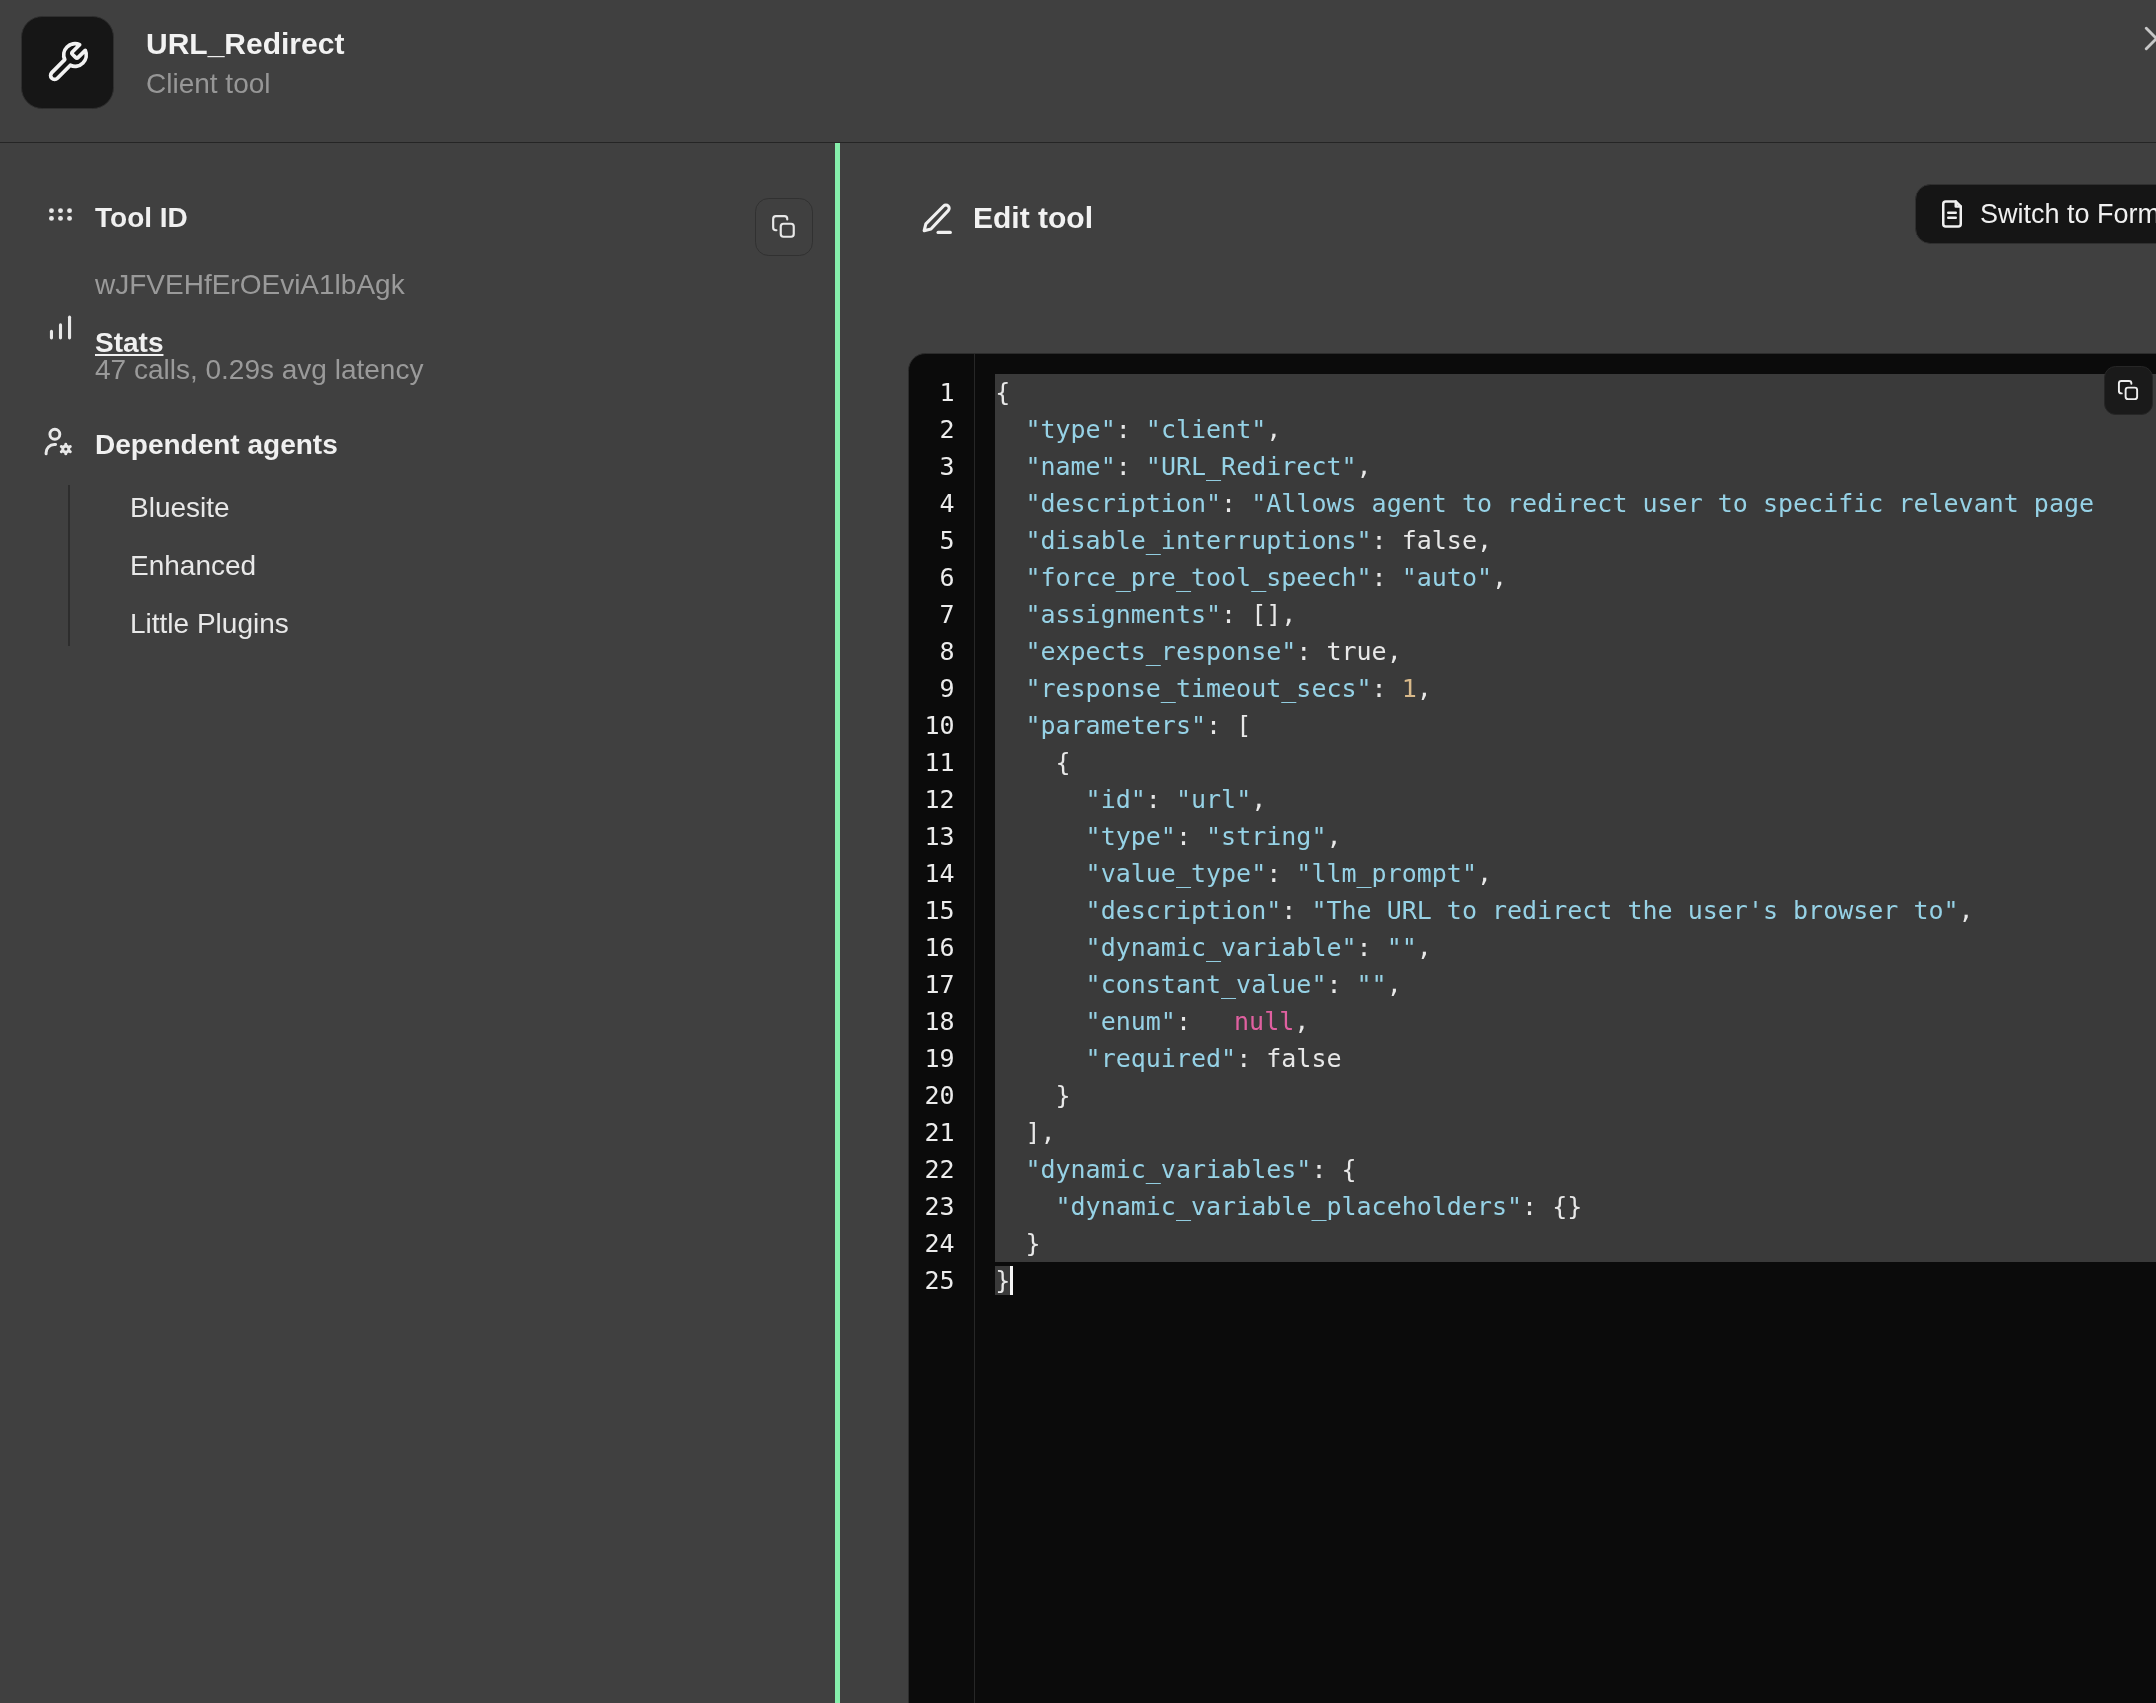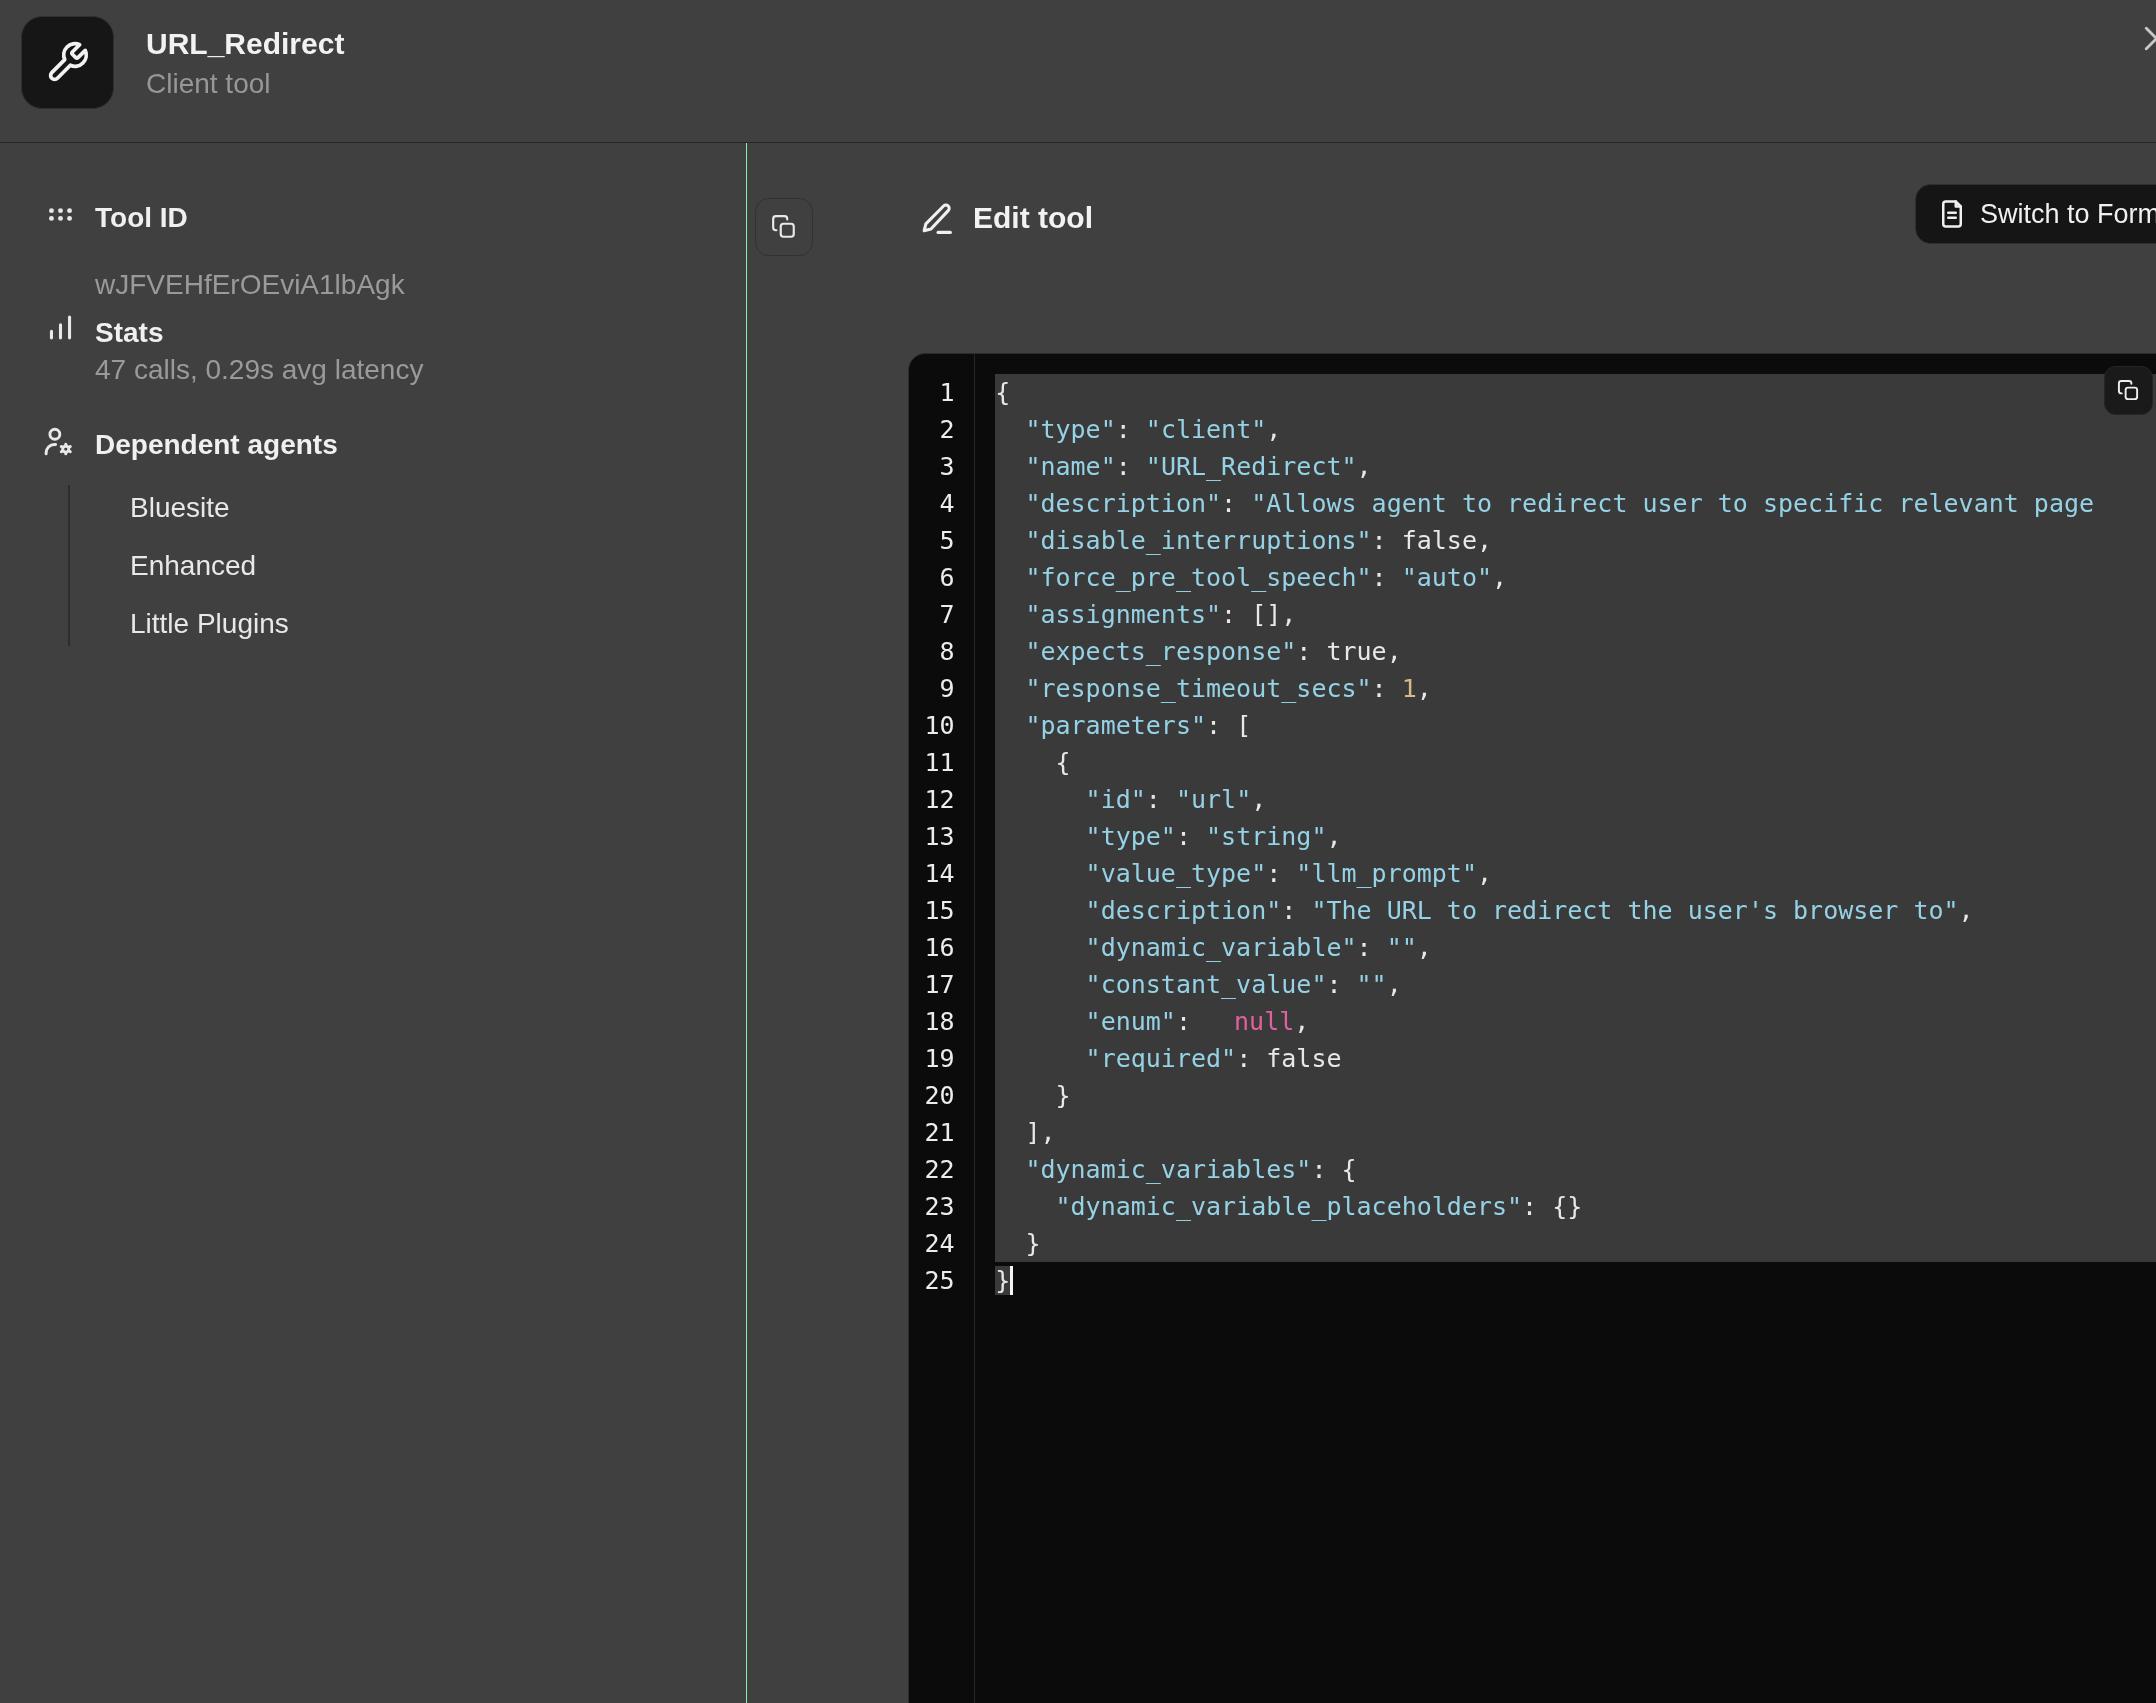--- a/index.html
+++ b/index.html
@@ -10,21 +10,21 @@
   
   .header { position:absolute; left:0; top:0; width:2156px; height:143px; border-bottom:1px solid #252525; }
   .tool-icon-btn { position:absolute; left:21.3px; top:15.5px; width:93px; height:93px; border:1.5px solid #2f2f2f;
                    border-radius:21.3px; background:#161616; display:flex; align-items:center; justify-content:center; }
   .hdr-text { position:absolute; left:146px; top:23px; }
   .hdr-title { font-size:30px; font-weight:600; color:#f2f2f2; line-height:41px; }
   .hdr-sub { font-size:28px; color:#979797; line-height:39px; }
   .close-btn { position:absolute; left:2139px; top:21.3px; width:39px; height:39px; color:#c8c8c8; }
 
   
-  .sidebar { position:absolute; left:0; top:143px; width:747px; height:1561px; border-right:1px solid #86efac; }
+  .sidebar { position:absolute; left:0; top:143px; width:840px; height:1561px; border-right:5px solid #86efac; }
   .sb-icon { position:absolute; color:#e8e8e8; }
   .sb-label { position:absolute; left:95px; font-size:28px; font-weight:600; color:#f0f0f0; line-height:37px; }
   .sb-value { position:absolute; left:95px; font-size:28px; font-weight:400; color:#9a9a9a; line-height:37px; }
   .copy-btn { position:absolute; left:755px; top:55px; width:58px; height:58px; border:1.5px solid #313131;
               border-radius:13.6px; background:transparent; display:flex; align-items:center; justify-content:center; color:#e8e8e8; cursor:pointer; }
   .agents-vline { position:absolute; left:68px; top:342px; width:1.9px; height:161px; background:#2d2d2d; }
   .agents-list { position:absolute; left:130px; top:336px; }
   .agent-item { height:58px; display:flex; align-items:center; font-size:28px; color:#e8e8e8; cursor:pointer; }
 
   
@@ -104,21 +104,21 @@
       </span>
     </div>
 
     <span class="sb-icon" style="left:45px; top:169px;">
       <svg width="31" height="31" viewBox="0 0 24 24" fill="none" stroke="#e8e8e8" stroke-width="2.4" stroke-linecap="round">
         <path d="M5 20v-5"></path>
           <path d="M12 20V10"></path>
           <path d="M19 20V4"></path>
       </svg>
     </span>
-    <div class="sb-label" style="top:171px;">Stats</div>
+    <div class="sb-label" style="top:181px;text-decoration:underline;">Stats</div>
     <div class="sb-value" style="top:208px;">47 calls, 0.29s avg latency</div>
 
     <span class="sb-icon" style="left:41px; top:281px;">
       <svg width="35" height="35" viewBox="0 0 24 24" fill="none" stroke="#e8e8e8" stroke-width="2" stroke-linecap="round" stroke-linejoin="round">
         <circle cx="9.5" cy="7" r="3.4"></circle>
         <path d="M3.5 20.5v-.8a5.6 5.6 0 0 1 5.6-5.6h.9"></path>
         <circle cx="17" cy="17.2" r="2.1"></circle>
         <path d="M17 13.9v1.2M17 19.3v1.2M20.1 15.4l-1 .6M14.9 18.4l-1 .6M13.9 15.4l1 .6M19.1 18.4l1 .6"></path>
       </svg>
     </span>

